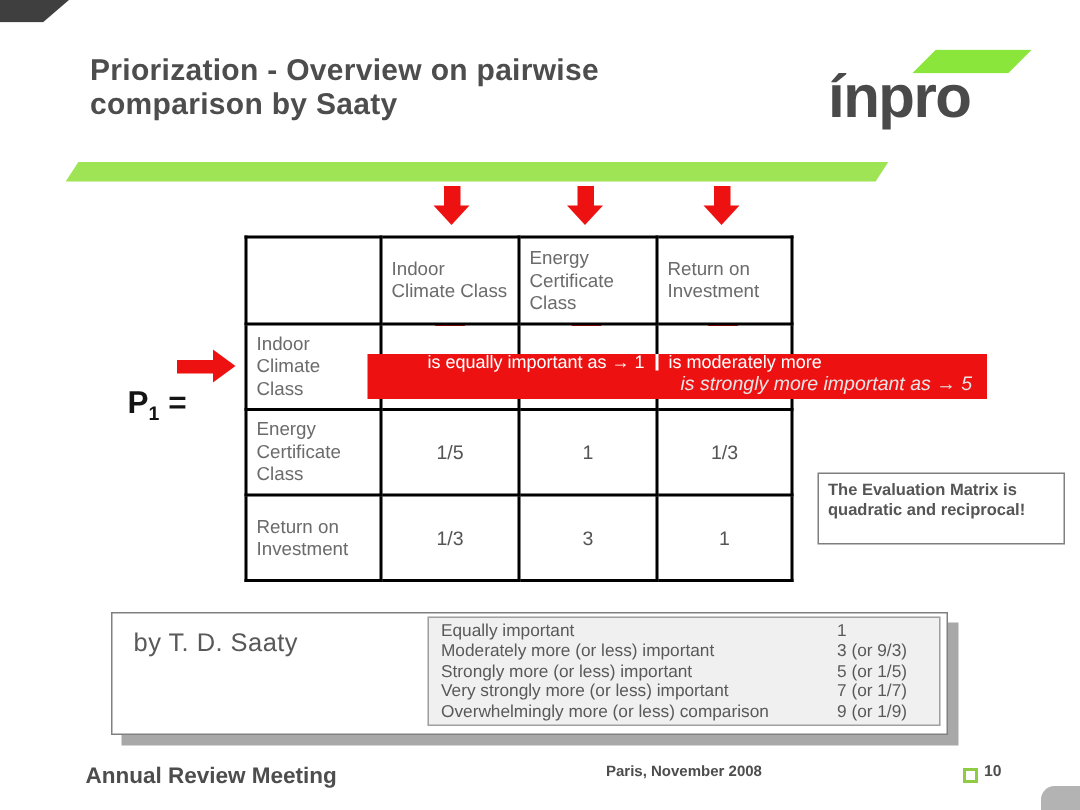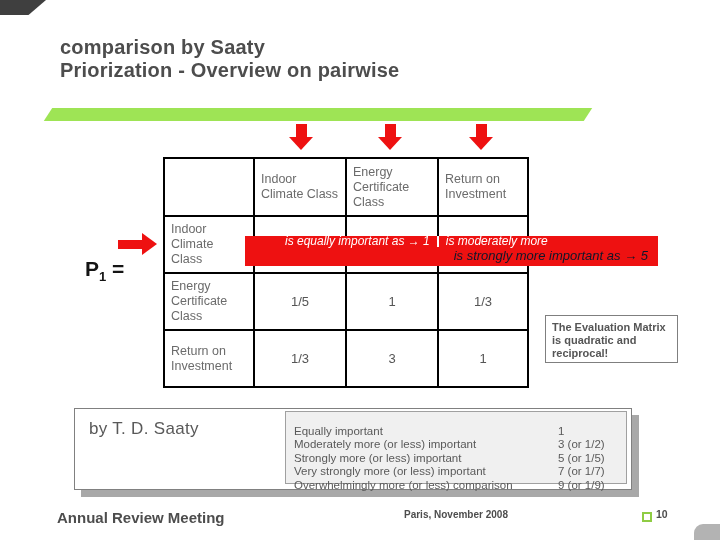--- a/index.html
+++ b/index.html
@@ -41,36 +41,36 @@
   td.hdr,td.rowlbl{color:#6b6b6b;font-size:12.5px;line-height:15px;padding:4px 6px;vertical-align:middle;text-align:left;}
   td.val{color:#555;font-size:13px;text-align:center;vertical-align:middle;}
 
   
   .p1{position:absolute;left:85px;top:257px;font-size:21px;font-weight:bold;color:#141414;z-index:2;}
   .p1 sub{font-size:13px;}
 
   
   .banner{position:absolute;left:245px;top:236px;width:413px;height:30px;background:#ee1111;z-index:3;}
   .banner-l1{position:absolute;left:40px;top:0;height:12px;overflow:hidden;white-space:nowrap;
-    color:#fff;font-style:italic;font-size:12px;}
+    color:#fff;font-size:12px;}
   .banner-l1 .inner{display:block;margin-top:-2px;}
   .banner-divider{display:inline-block;width:2px;height:12px;background:#fff;margin:0 7px;vertical-align:-2px;}
-  .banner-l2{position:absolute;right:10px;top:12px;color:#0f172a;font-style:italic;font-size:13px;white-space:nowrap;text-align:center;}
-
-  
-  .note-box{position:absolute;left:545px;top:315px;width:133px;height:48px;background:#fff;
+  .banner-l2{position:absolute;right:10px;top:12px;color:#e5e5e5;font-style:italic;font-size:13px;white-space:nowrap;text-align:center;}
+
+  
+  .note-box{position:absolute;left:545px;top:315px;width:165px;height:48px;background:#fff;
     border:1px solid #7f7f7f;padding:5px 6px;box-sizing:border-box;z-index:2;
     font-size:11px;font-weight:bold;color:#555;line-height:13px;}
 
   
   .rating-box{position:absolute;left:74px;top:408px;width:556px;height:80px;background:#fff;
     border:1px solid #808080;box-shadow:7px 7px 0 #a8a8a8;z-index:1;}
   .rating-title{position:absolute;left:14px;top:9px;font-size:17px;color:#595959;line-height:21px;letter-spacing:0.3px;}
   .rating-panel{position:absolute;left:210px;top:2px;width:342px;height:73px;background:#f0f0f0;
-    border:1px solid #a0a0a0;box-sizing:border-box;padding:13px 8px;}
+    border:1px solid #a0a0a0;box-sizing:border-box;padding:3px 8px;}
   .rating-row{display:flex;font-size:11.5px;color:#595959;line-height:13.4px;}
   .rating-row .lbl{width:264px;}
   .rating-row .v{flex:1;}
 
   
   .footer-left{position:absolute;left:57px;top:509px;font-size:15px;font-weight:bold;color:#4d4d4d;}
   .footer-center{position:absolute;left:404px;top:509px;font-size:10px;font-weight:bold;color:#4d4d4d;}
   .page-marker{position:absolute;left:642px;top:512px;width:6px;height:6px;background:#fff;border:2px solid #8fcc44;}
   .page-num{position:absolute;left:656px;top:508px;font-size:10.5px;font-weight:bold;color:#4d4d4d;}
 
@@ -79,24 +79,28 @@
     border-radius:9px 0 0 0;}
 </style>
 </head>
 <body>
 
 <div id="slide">
 
   <div class="corner-accent"></div>
 
   <div class="title">
+    <div>Priorization - Overview on pairwise</div>
     <div>comparison by Saaty</div>
-    <div>Priorization - Overview on pairwise</div>
-  </div>
-
+  </div>
+
+  <div class="logo-box">
+    <div class="logo-roof"></div>
+    <div class="logo-text">ínpro</div>
+  </div>
 
   <div class="green-bar"></div>
 
   <div class="down-arrow-stem" style="left:296px"></div>
   <div class="down-arrow-head" style="left:289px"></div>
   <div class="down-arrow-stem" style="left:385px"></div>
   <div class="down-arrow-head" style="left:378px"></div>
   <div class="down-arrow-stem" style="left:476px"></div>
   <div class="down-arrow-head" style="left:469px"></div>
 
@@ -160,21 +164,21 @@
     <div class="rating-title">
       <div>by T. D. Saaty</div>
     </div>
     <div class="rating-panel">
       <div class="rating-row">
         <span class="lbl">Equally important</span>
         <span class="v">1</span>
       </div>
       <div class="rating-row">
         <span class="lbl">Moderately more (or less) important</span>
-        <span class="v">3 (or 1/2)</span>
+        <span class="v">3 (or 9/3)</span>
       </div>
       <div class="rating-row">
         <span class="lbl">Strongly more (or less) important</span>
         <span class="v">5 (or 1/5)</span>
       </div>
       <div class="rating-row">
         <span class="lbl">Very strongly more (or less) important</span>
         <span class="v">7 (or 1/7)</span>
       </div>
       <div class="rating-row">

